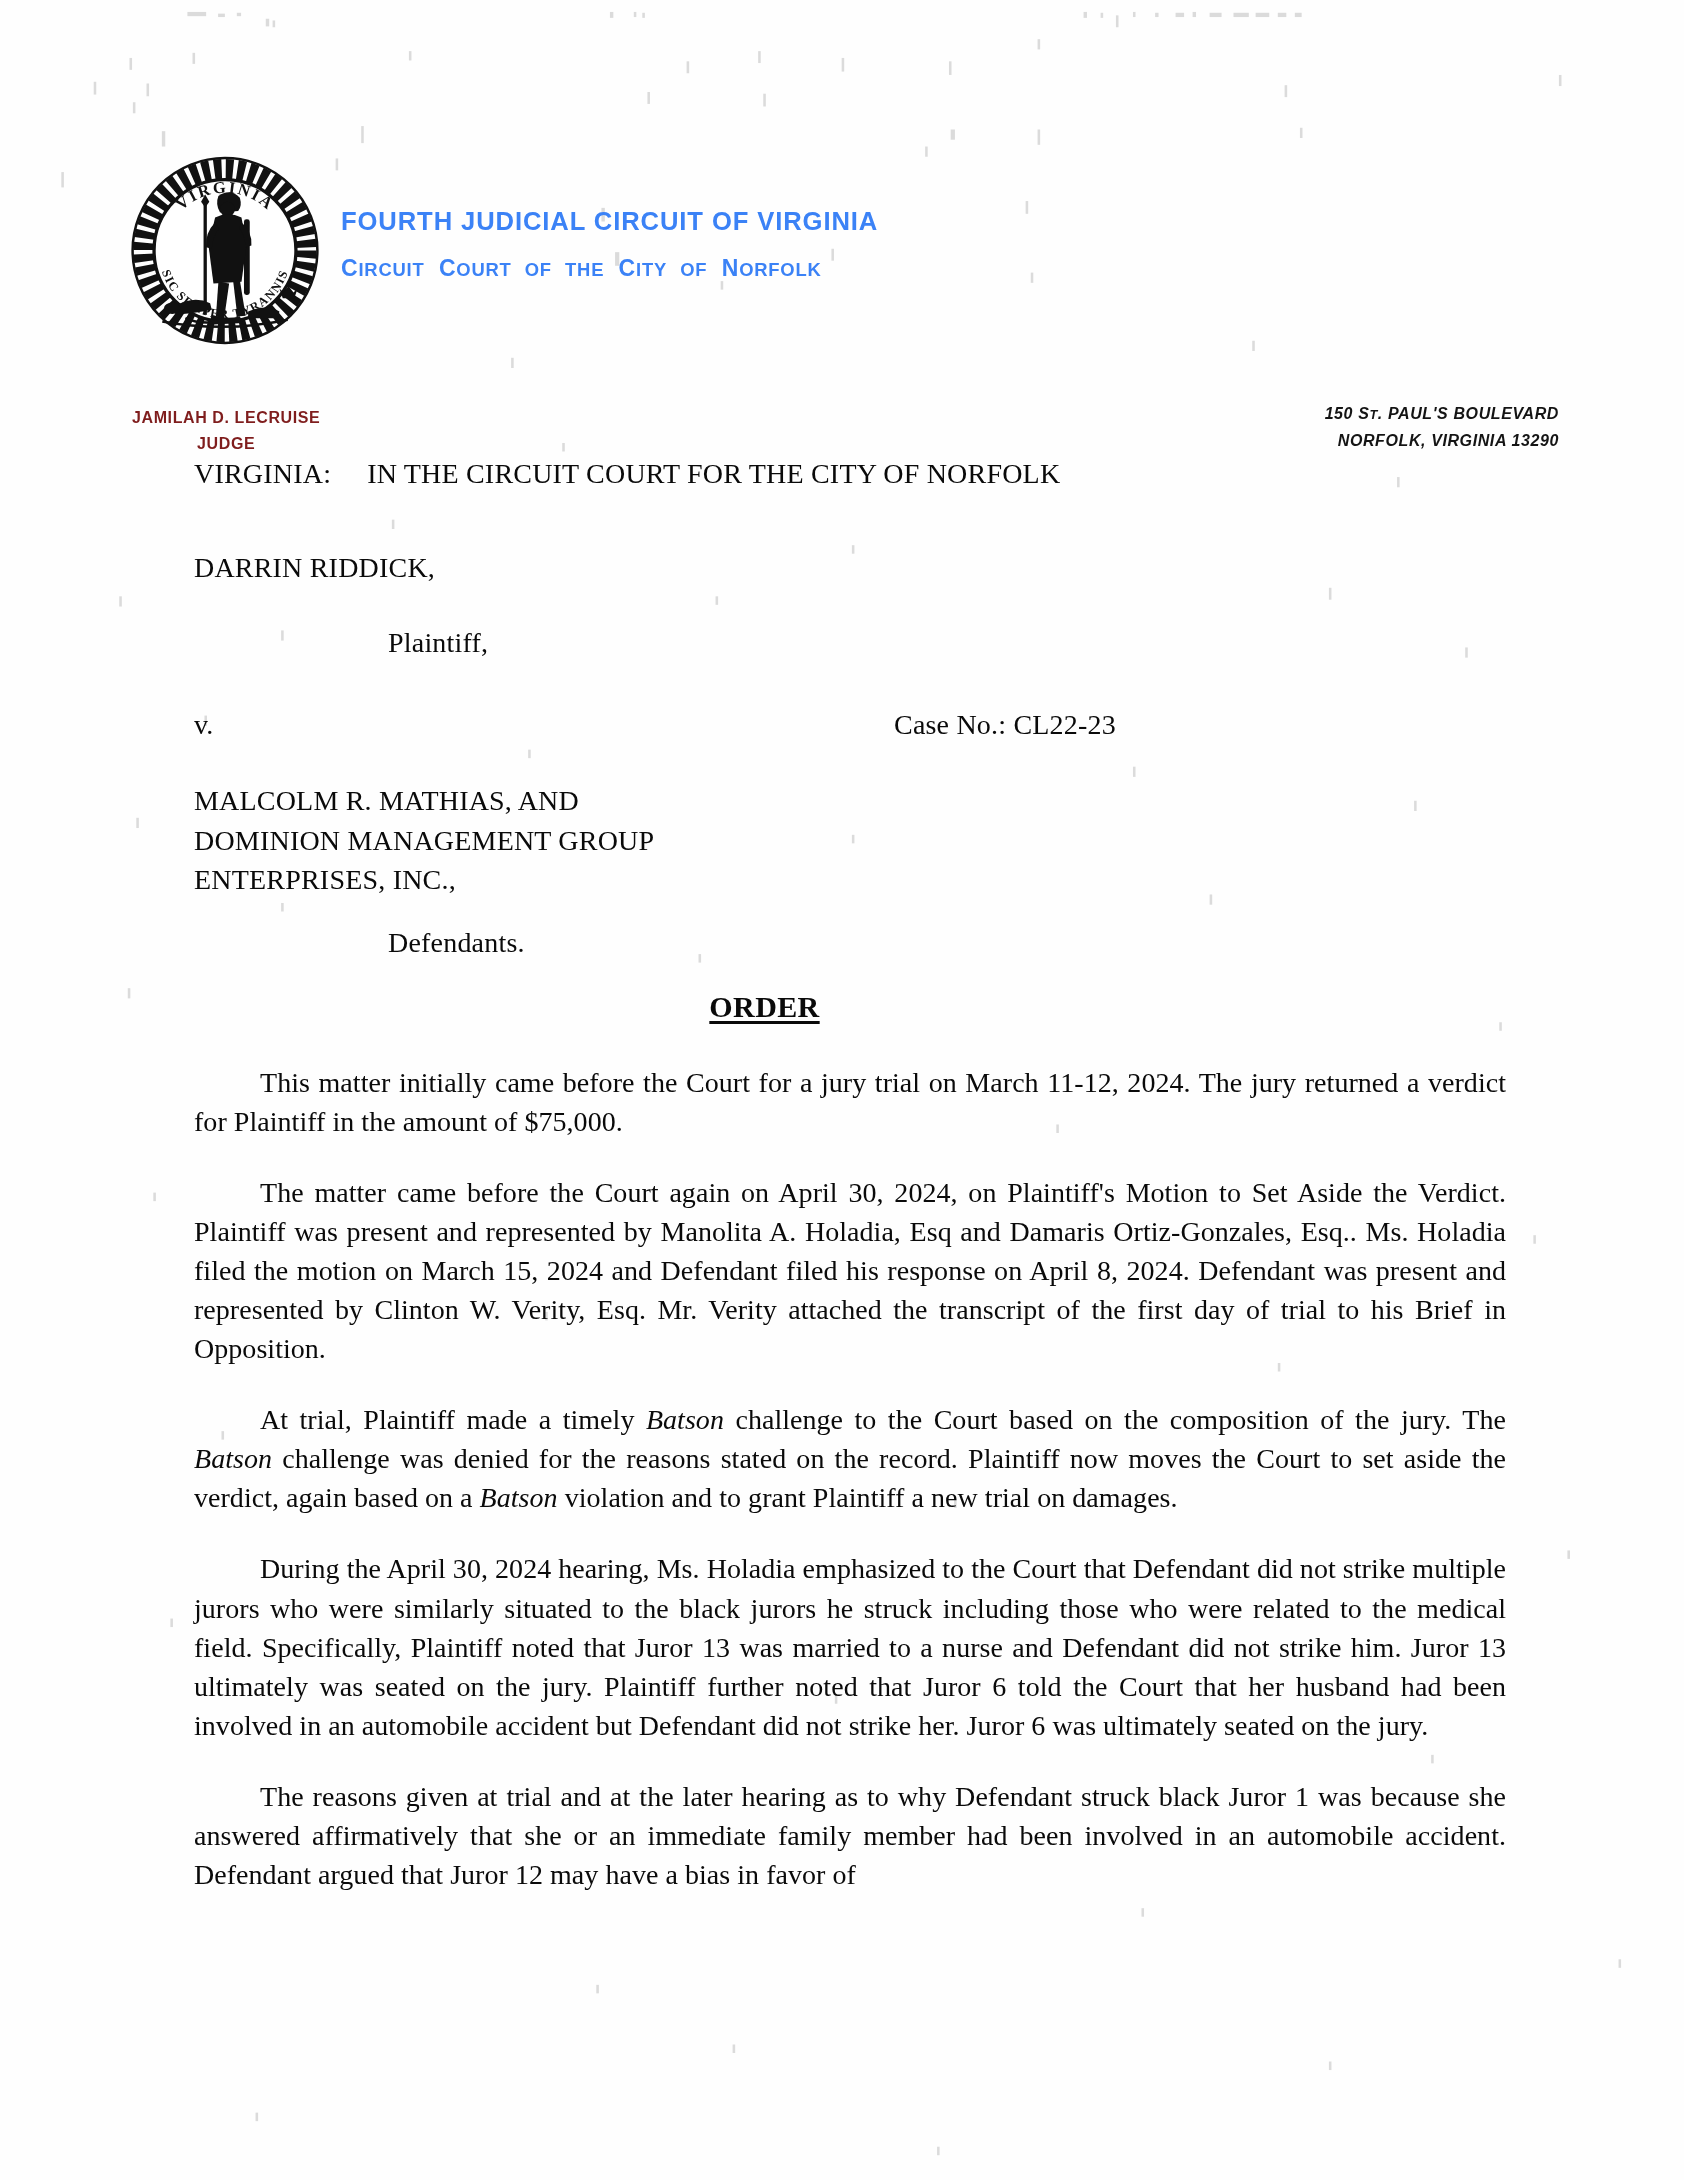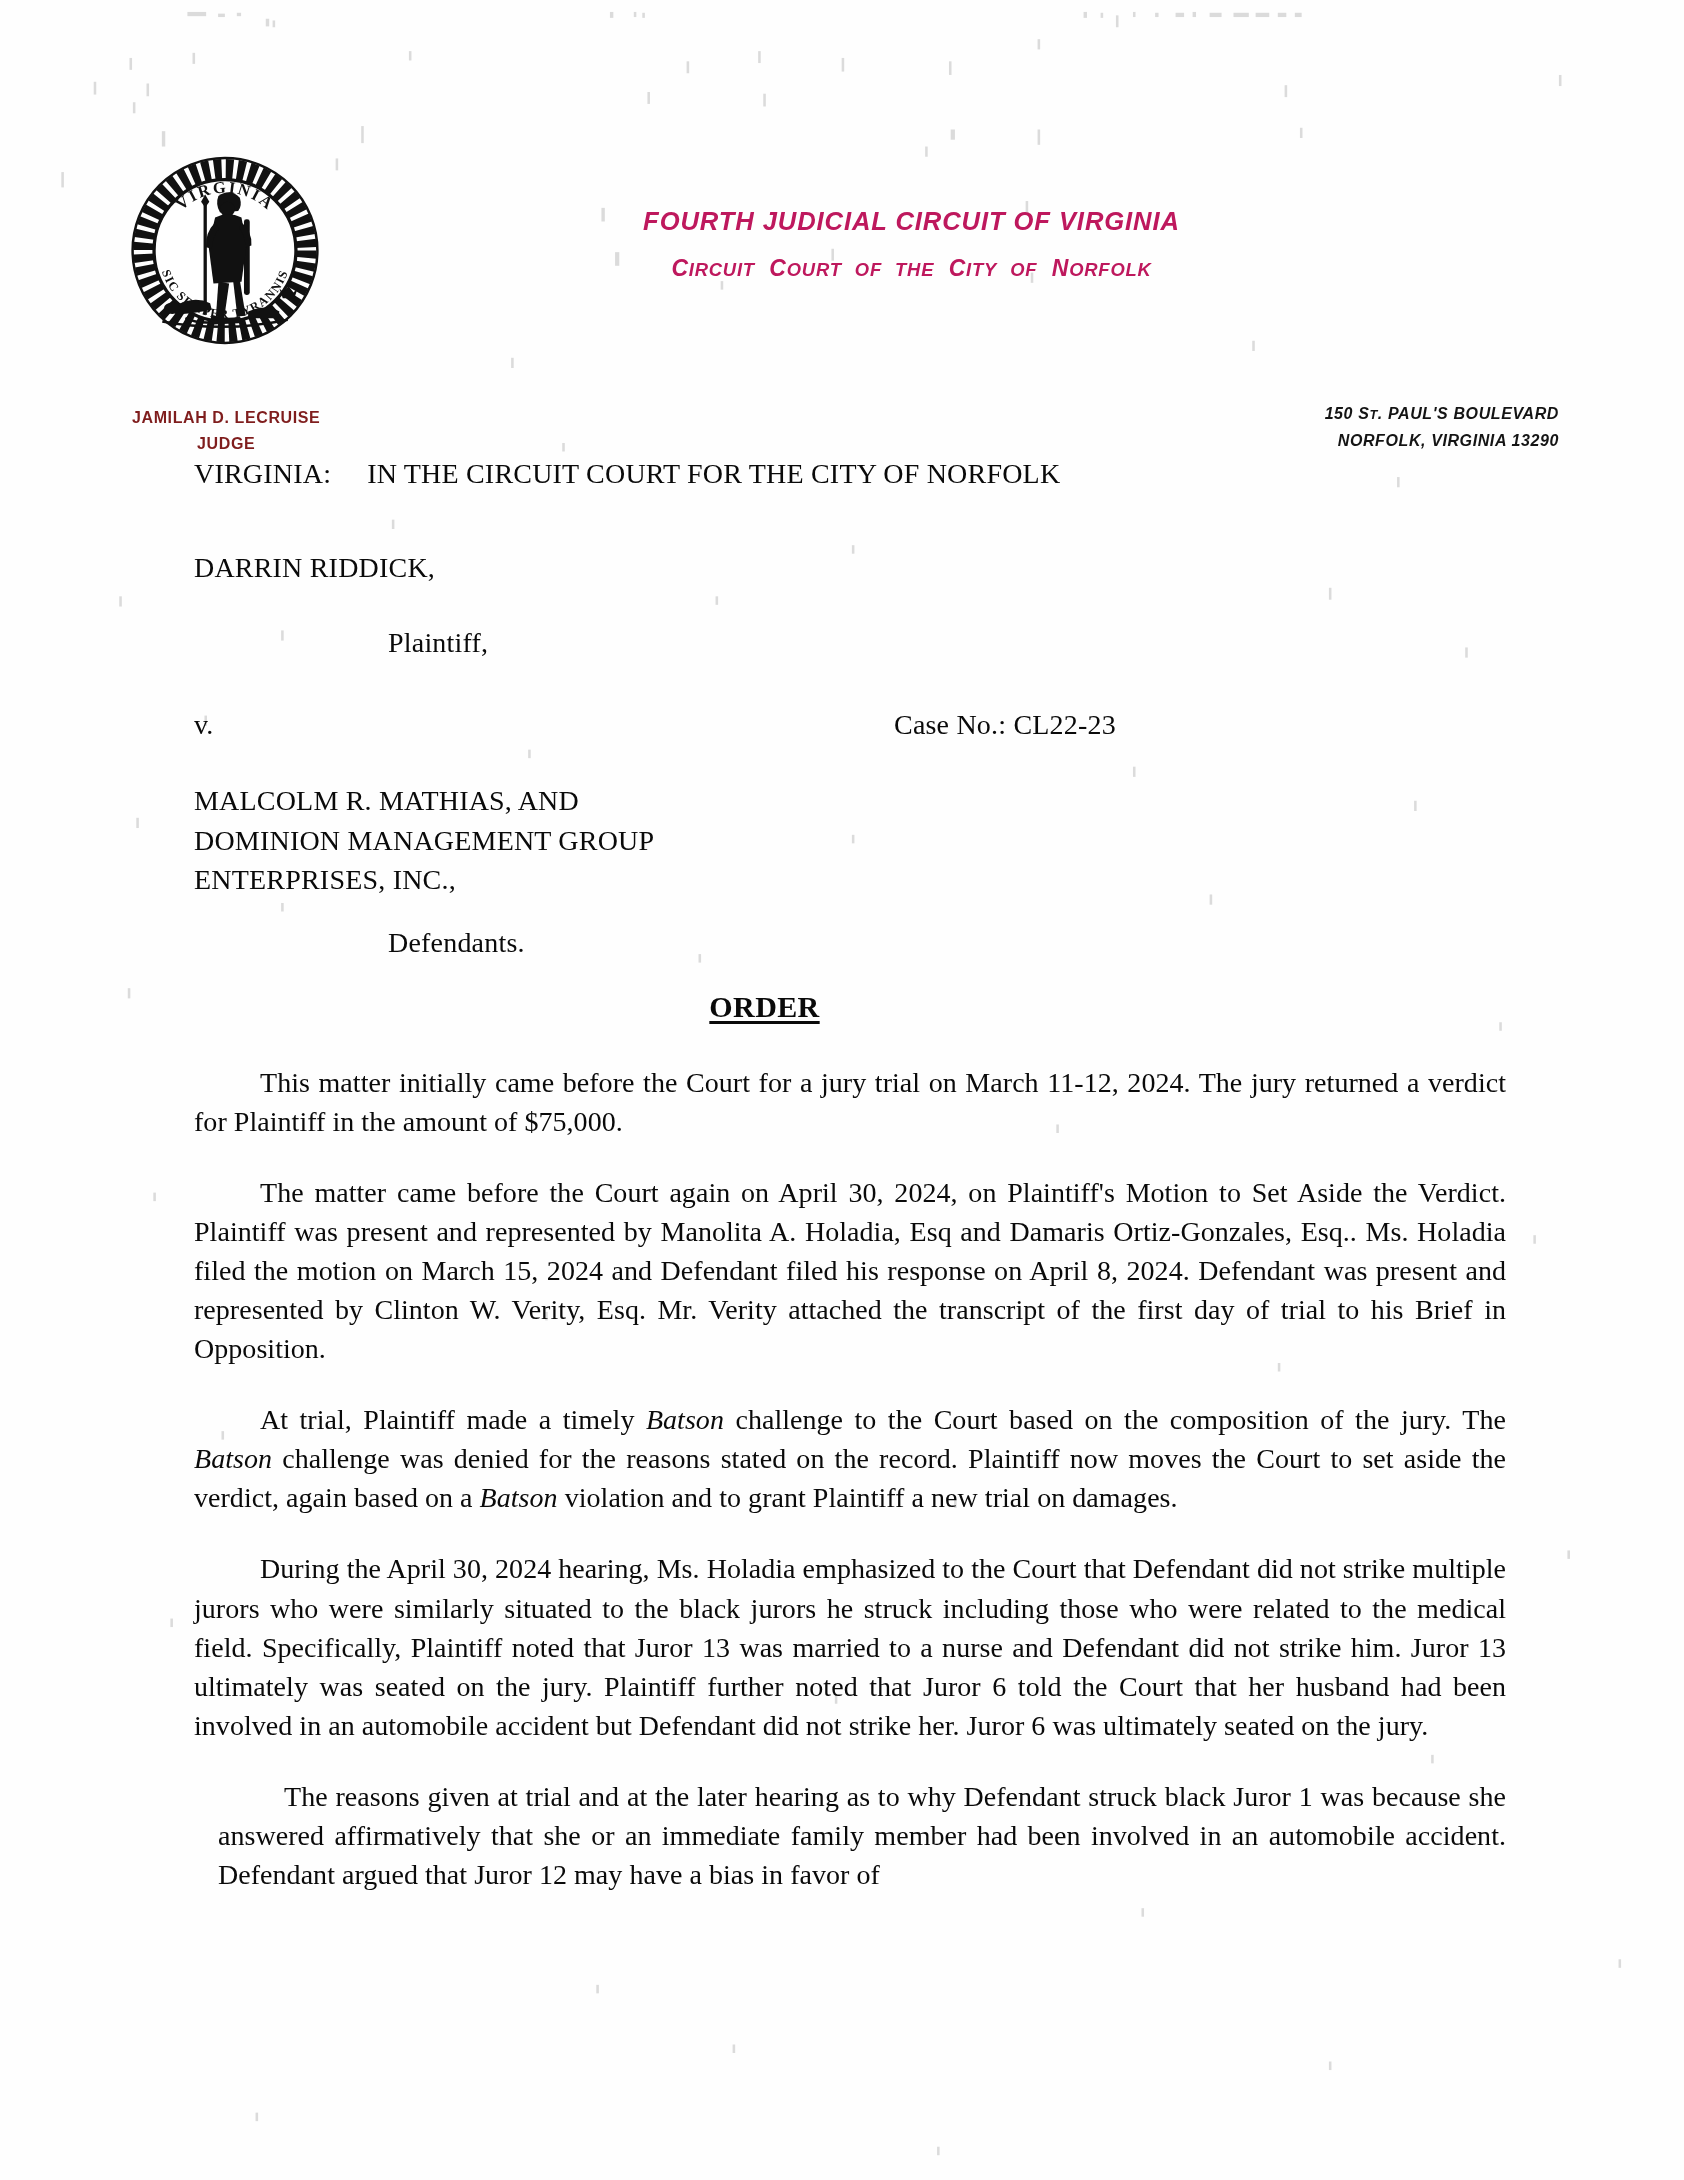--- a/index.html
+++ b/index.html
@@ -45,24 +45,23 @@
     width: 198px;
     height: 203px;
   }
   .seal svg { display:block; width:100%; height:100%; }
 
   .court-titles {
     position: absolute;
     left: 341px;
     top: 58px;
     width: 1141px;
-    text-align: center;
+    text-align: left;
     font-family: "Liberation Sans", "DejaVu Sans", sans-serif;
-    color: #be185d;
-    font-style: italic;
+    color: #3b82f6;
   }
   .court-title-1 {
     font-size: 25.6px;
     font-weight: bold;
     letter-spacing: 0.9px;
     white-space: nowrap;
   }
   .court-title-2 {
     margin-top: 19px;
     font-size: 23px;
@@ -166,21 +165,21 @@
     width: 1312px;
   }
   .body-text p {
     margin: 0 0 32px 0;
     font-size: 28px;
     line-height: 1.395;
     text-align: justify;
     text-indent: 66px;
     letter-spacing: 0.04px;
   }
-  .body-text p:last-child { margin-bottom: 0; margin-left: 24px; }
+  .body-text p:last-child { margin-bottom: 0; }
   .body-text i { font-style: italic; }
 </style>
 </head>
 <body>
 
 <div class="page">
 
   <svg class="speckle" viewBox="0 0 1978 2560" preserveAspectRatio="none" aria-hidden="true">
     <g fill="#b9b9b9">
       <rect x="220" y="14" width="22" height="5"></rect>

